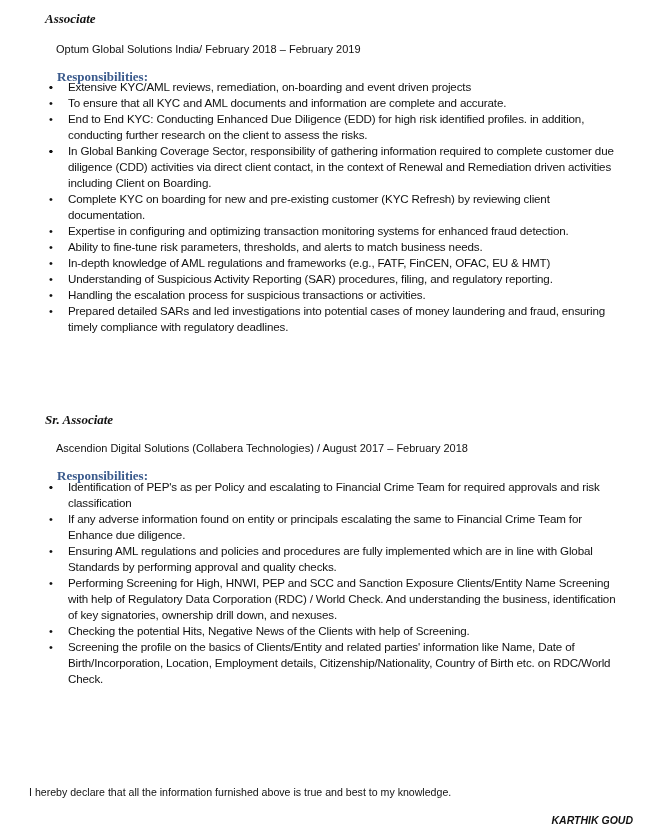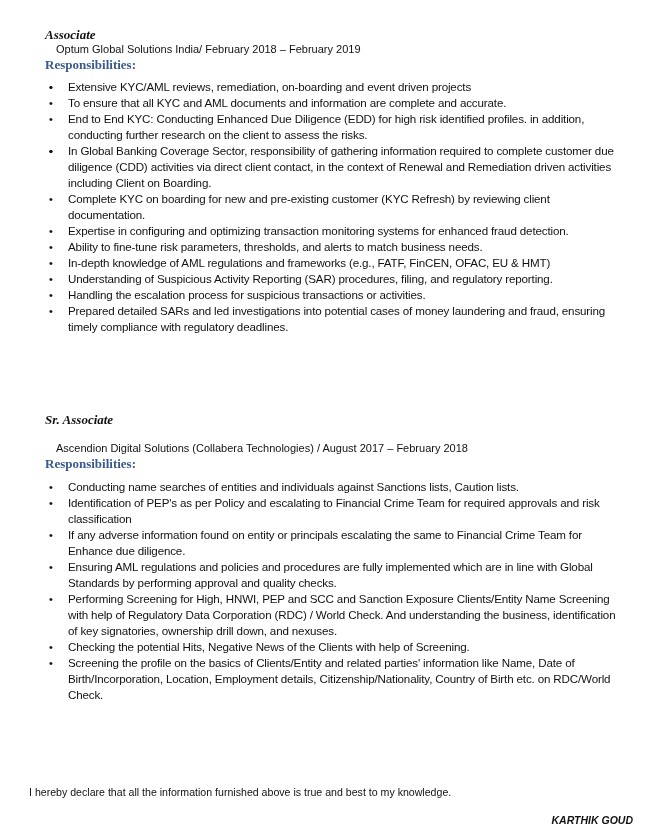--- a/index.html
+++ b/index.html
@@ -10,21 +10,21 @@
     font-family: "Liberation Serif", serif; font-style: italic; font-weight: bold;
     font-size: 13px; color: #111; margin: 0;
   }
   .company {
     position: absolute; left: 44px;
     font-family: "Liberation Sans", sans-serif; font-size: 11px; color: #111; margin: 12px;
   }
   .resp-heading {
     position: absolute; left: 45px;
     font-family: "Liberation Serif", serif; font-weight: bold;
-    font-size: 13px; color: #3a5a8c; margin: 0;
+    font-size: 13px; color: #3a5a8c; margin: 12px;
   }
   ul.bullets {
     position: absolute; left: 45px; width: 580px;
     margin: 0; padding: 0; list-style: none;
     font-family: "Liberation Sans", sans-serif; font-size: 11.6px; line-height: 16px; color: #111;
   }
   ul.bullets li { position: relative; padding-left: 23px; letter-spacing: -0.15px; }
   ul.bullets li .dot {
     position: absolute; left: 4px; top: 0; font-size: 11px;
   }
@@ -37,21 +37,21 @@
     font-family: "Liberation Sans", sans-serif; font-weight: bold; font-style: italic;
     font-size: 10.5px; color: #111; margin: 0;
   }
 </style>
 </head>
 <body>
 
 <div class="page">
 
   <section>
-    <p class="role-title" style="top:27px;">Associate</p>
+    <p class="role-title" style="top:11px;">Associate</p>
     <p class="company" style="top:31px;">Optum Global Solutions India/ February 2018 – February 2019</p>
     <p class="resp-heading" style="top:57px;">Responsibilities:</p>
     <ul class="bullets" style="top:79px;">
       <li><span class="dot">•</span></li>
       <li><span class="dot">•</span><span>Extensive KYC/AML reviews, remediation, on-boarding and event driven projects</span></li>
       <li><span class="dot">•</span><span>To ensure that all KYC and AML documents and information are complete and accurate.</span></li>
       <li><span class="dot">•</span><span>End to End KYC: Conducting Enhanced Due Diligence (EDD) for high risk identified profiles. in addition, conducting further research on the client to assess the risks.</span></li>
       <li><span class="dot">•</span></li>
       <li><span class="dot">•</span></li>
       <li><span class="dot">•</span><span>In Global Banking Coverage Sector, responsibility of gathering information required to complete customer due diligence (CDD) activities via direct client contact, in the context of Renewal and Remediation driven activities including Client on Boarding.</span></li>
@@ -63,21 +63,21 @@
       <li><span class="dot">•</span><span>Handling the escalation process for suspicious transactions or activities.</span></li>
       <li><span class="dot">•</span><span>Prepared detailed SARs and led investigations into potential cases of money laundering and fraud, ensuring timely compliance with regulatory deadlines.</span></li>
     </ul>
   </section>
 
   <section>
     <p class="role-title" style="top:412px;">Sr. Associate</p>
     <p class="company" style="top:430px;">Ascendion Digital Solutions (Collabera Technologies) / August 2017 – February 2018</p>
     <p class="resp-heading" style="top:456px;">Responsibilities:</p>
     <ul class="bullets" style="top:479px;">
-      <li><span class="dot">•</span><span>Conducting name searches of entities and individuals against Sanctions lists, Caution lists.</span></li>
+      <li><span class="dot">•</span></li>
       <li><span class="dot">•</span><span>Identification of PEP's as per Policy and escalating to Financial Crime Team for required approvals and risk classification</span></li>
       <li><span class="dot">•</span><span>If any adverse information found on entity or principals escalating the same to Financial Crime Team for Enhance due diligence.</span></li>
       <li><span class="dot">•</span><span>Ensuring AML regulations and policies and procedures are fully implemented which are in line with Global Standards by performing approval and quality checks.</span></li>
       <li><span class="dot">•</span><span>Performing Screening for High, HNWI, PEP and SCC and Sanction Exposure Clients/Entity Name Screening with help of Regulatory Data Corporation (RDC) / World Check. And understanding the business, identification of key signatories, ownership drill down, and nexuses.</span></li>
       <li><span class="dot">•</span><span>Checking the potential Hits, Negative News of the Clients with help of Screening.</span></li>
       <li><span class="dot">•</span><span>Screening the profile on the basics of Clients/Entity and related parties' information like Name, Date of Birth/Incorporation, Location, Employment details, Citizenship/Nationality, Country of Birth etc. on RDC/World Check.</span></li>
     </ul>
   </section>
 
   <p class="declaration">I hereby declare that all the information furnished above is true and best to my knowledge.</p>

